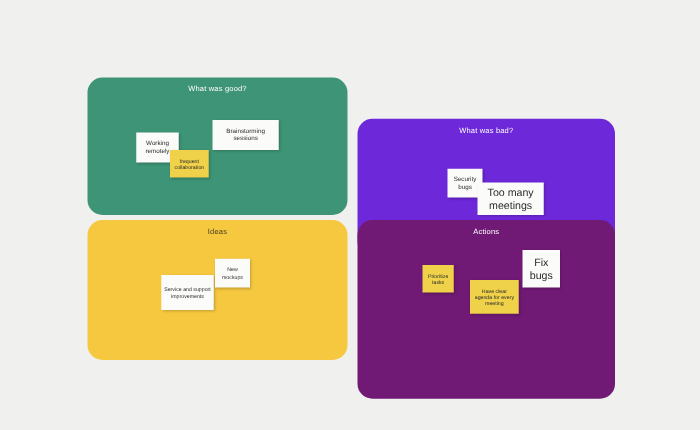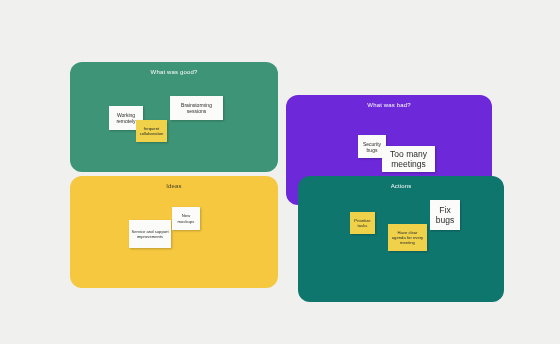--- a/index.html
+++ b/index.html
@@ -29,21 +29,21 @@
     left: 0;
     right: 0;
     text-align: center;
     font-size: 6px;
     letter-spacing: 0.15px;
     color: #ffffff;
   }
   .q-good  { left: 70px;  top: 62px;  width: 208px; height: 110px; background: #3E9476; }
   .q-bad   { left: 286px; top: 62px;  width: 206px; height: 110px; background: #6d28d9; margin-top: 33px; }
   .q-ideas { left: 70px;  top: 176px; width: 208px; height: 112px; background: #F6C83F; }
-  .q-acts  { left: 286px; top: 176px; width: 206px; height: 126px; background: #0f766e; margin-left: 12px; }
+  .q-acts  { left: 286px; top: 176px; width: 206px; height: 143px; background: #701a75; }
 
   .q-ideas .quadrant-title { color: #4a4024; }
 
   .note {
     position: absolute;
     box-sizing: border-box;
     display: flex;
     align-items: center;
     justify-content: center;
     text-align: center;

